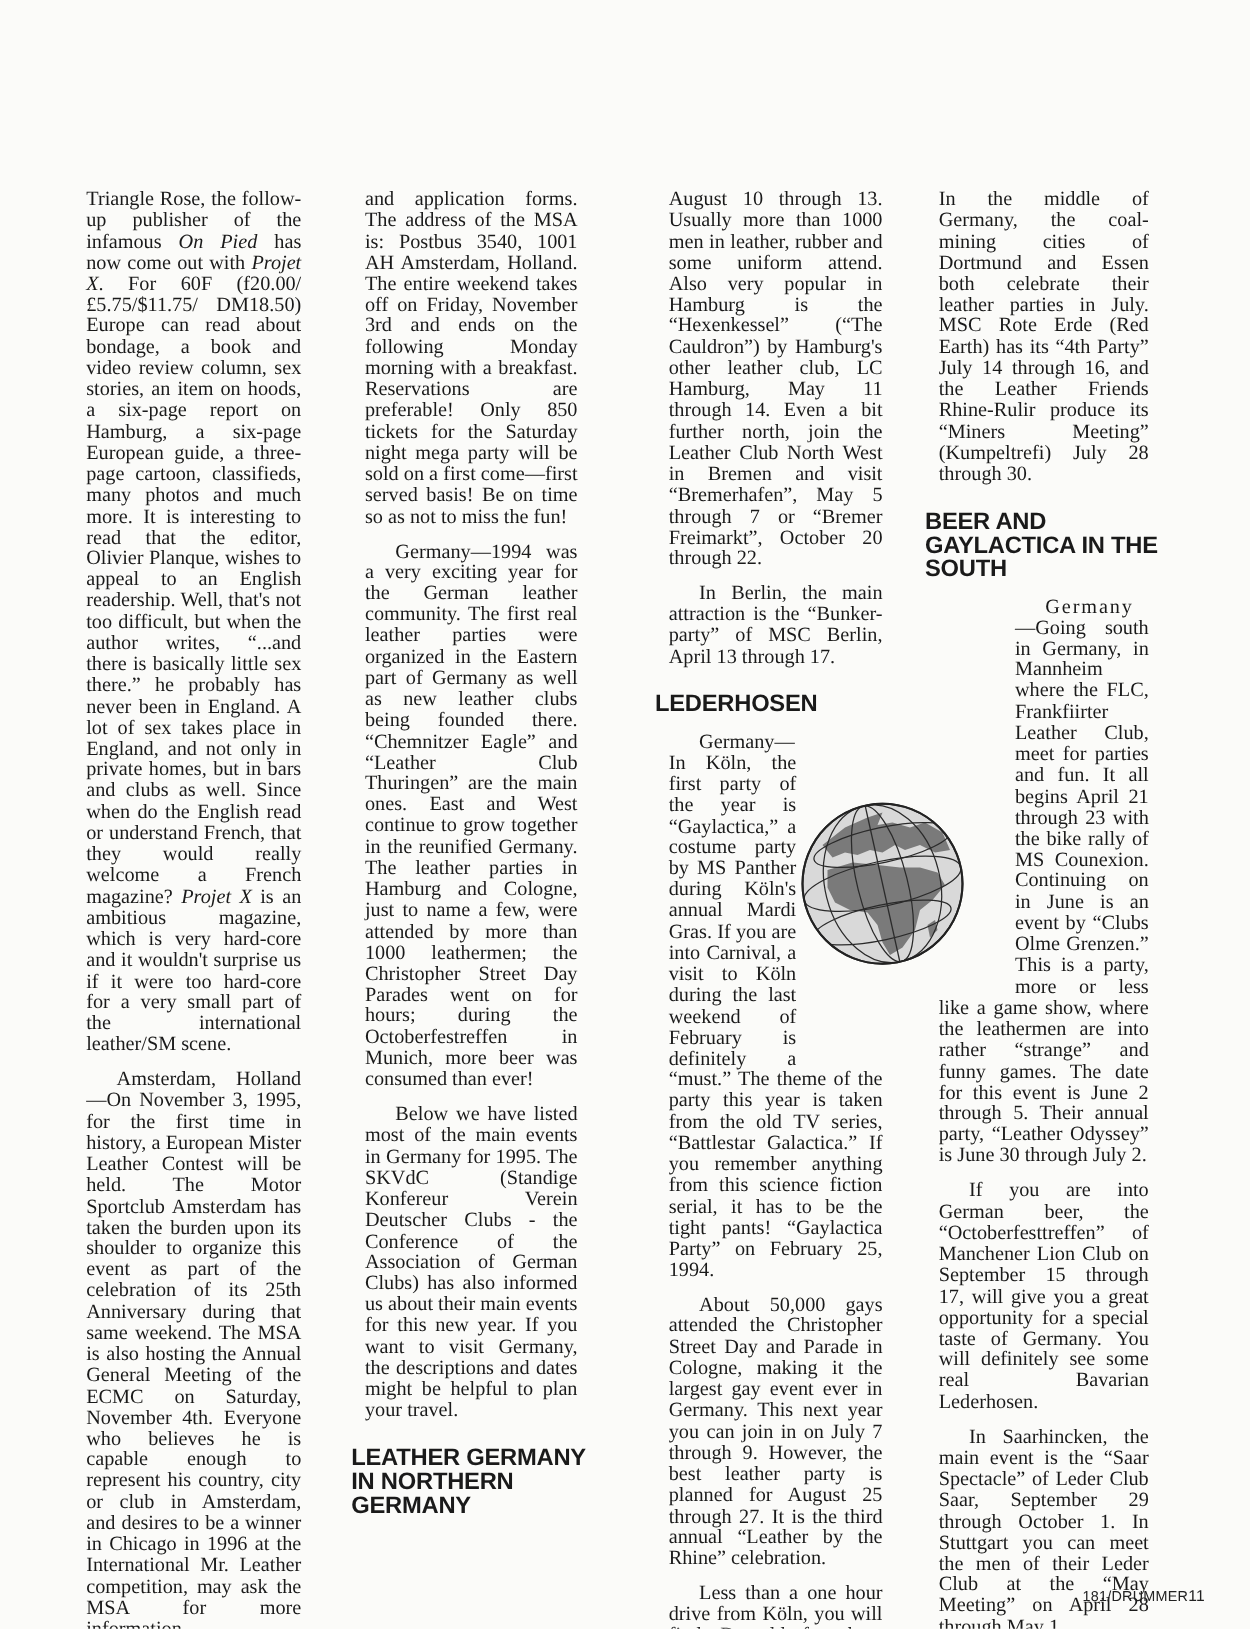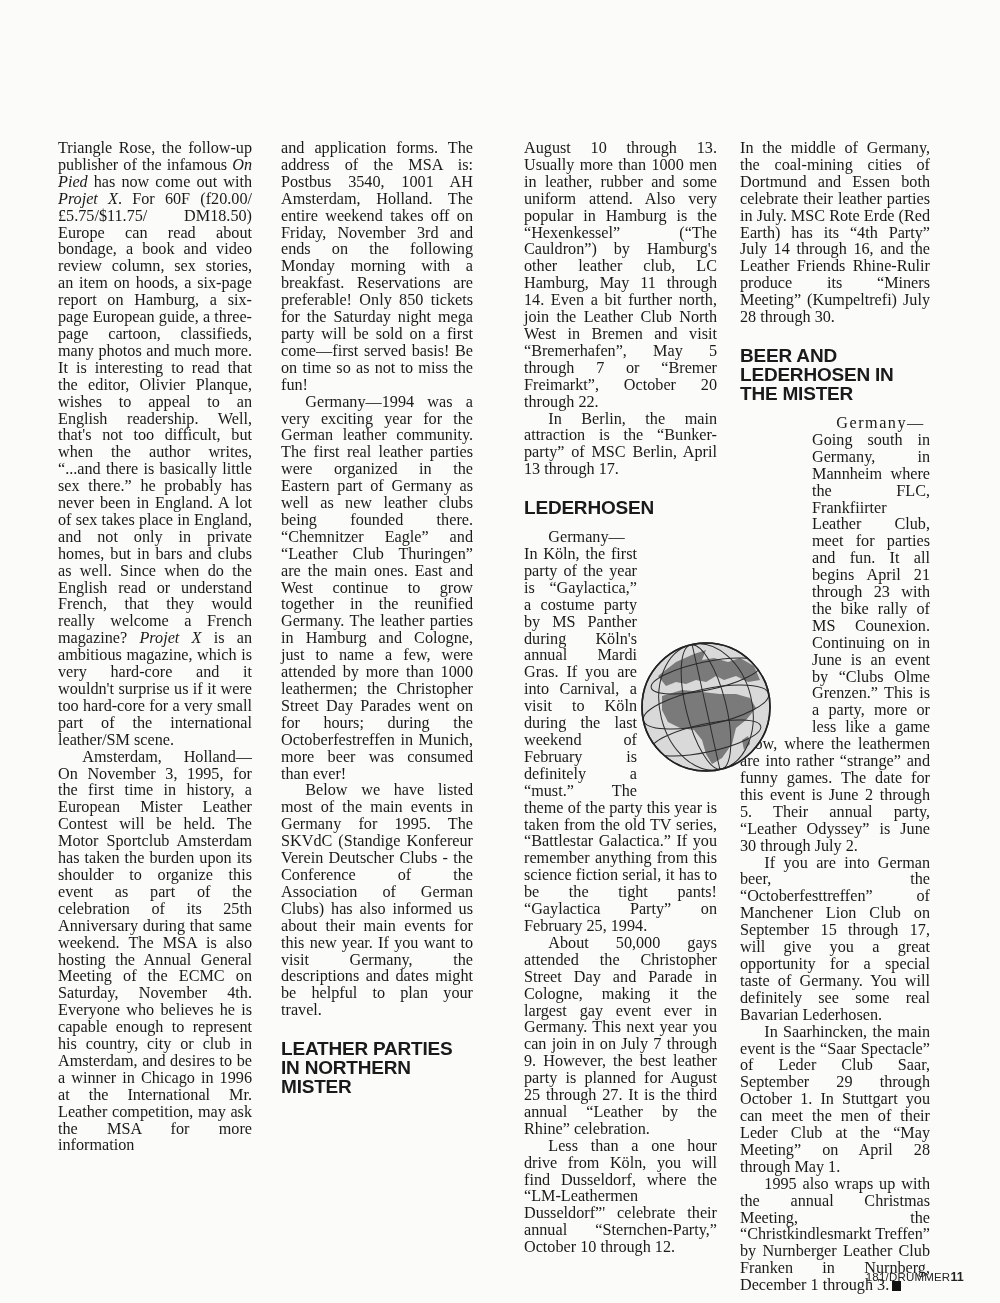--- a/index.html
+++ b/index.html
@@ -14,21 +14,21 @@
     top: 140px;
     font-size: 16.2px;
     line-height: 16.9px;
     text-align: justify;
     hyphens: manual;
   }
   #col1 { left: 58px; width: 194px; }
   #col2 { left: 281px; width: 192px; }
   #col3 { left: 524px; width: 193px; }
   #col4 { left: 740px; width: 190px; }
-  .col p { margin: 0; }
+  .col p { margin: 11px; }
   .col p.indent { text-indent: 1.5em; }
   .col h2 {
     font-family: "Liberation Sans", "DejaVu Sans", sans-serif;
     font-weight: bold;
     font-size: 19px;
     line-height: 19px;
     margin: 20px 0 12px 0;
     text-align: left;
     letter-spacing: -0.2px;
   }
@@ -38,50 +38,50 @@
     position: absolute; left: 636px; top: 636px; width: 140px; height: 142px;
   }
   .float-globe { float: right; width: 80px; height: 186px; }
   .float-globe-left { float: left; width: 72px; height: 150px; margin-top: 0; }
   .end-mark { display: inline-block; width: 9px; height: 10px; background: #111; vertical-align: -1px; margin-left: 3px; }
   #footer {
     position: absolute; right: 36px; top: 1270px;
     font-family: "Liberation Sans", "DejaVu Sans", sans-serif;
     font-size: 11.5px; color: #222; letter-spacing: 0.2px;
   }
-  #footer b { font-size: 12.5px; font-weight: 700; }
+  #footer b { font-size: 12.5px; font-weight: 400; }
 </style>
 </head>
 <body>
 
 <div class="col" id="col1">
   <p><span>Triangle Rose, the follow-up publisher of the infamous </span><em>On Pied</em><span> has now come out with </span><em>Projet X</em><span>. For 60F (f20.00/£5.75/$11.75/ DM18.50) Europe can read about bondage, a book and video review column, sex stories, an item on hoods, a six-page report on Hamburg, a six-page European guide, a three-page cartoon, classifieds, many photos and much more. It is interesting to read that the editor, Olivier Planque, wishes to appeal to an English readership. Well, that's not too difficult, but when the author writes, “...and there is basically little sex there.” he probably has never been in England. A lot of sex takes place in England, and not only in private homes, but in bars and clubs as well. Since when do the English read or understand French, that they would really welcome a French magazine? </span><em>Projet X</em><span> is an ambitious magazine, which is very hard-core and it wouldn't surprise us if it were too hard-core for a very small part of the international leather/SM scene.</span></p>
   <p class="indent"><span class="lead">Amsterdam, Holland</span><span>—On November 3, 1995, for the first time in history, a European Mister Leather Contest will be held. The Motor Sportclub Amsterdam has taken the burden upon its shoulder to organize this event as part of the celebration of its 25th Anniversary during that same weekend. The MSA is also hosting the Annual General Meeting of the ECMC on Saturday, November 4th. Everyone who believes he is capable enough to represent his country, city or club in Amsterdam, and desires to be a winner in Chicago in 1996 at the International Mr. Leather competition, may ask the MSA for more information</span></p>
 </div>
 
 <div class="col" id="col2">
   <p>and application forms. The address of the MSA is: Postbus 3540, 1001 AH Amsterdam, Holland. The entire weekend takes off on Friday, November 3rd and ends on the following Monday morning with a breakfast. Reservations are preferable! Only 850 tickets for the Saturday night mega party will be sold on a first come—first served basis! Be on time so as not to miss the fun!</p>
   <p class="indent"><span class="lead">Germany</span><span>—1994 was a very exciting year for the German leather community. The first real leather parties were organized in the Eastern part of Germany as well as new leather clubs being founded there. “Chemnitzer Eagle” and “Leather Club Thuringen” are the main ones. East and West continue to grow together in the reunified Germany. The leather parties in Hamburg and Cologne, just to name a few, were attended by more than 1000 leathermen; the Christopher Street Day Parades went on for hours; during the Octoberfestreffen in Munich, more beer was consumed than ever!</span></p>
   <p class="indent">Below we have listed most of the main events in Germany for 1995. The SKVdC (Standige Konfereur Verein Deutscher Clubs - the Conference of the Association of German Clubs) has also informed us about their main events for this new year. If you want to visit Germany, the descriptions and dates might be helpful to plan your travel.</p>
-  <h2>LEATHER PARTIES IN NORTHERN MISTER</h2>
+  <h2>LEATHER GERMANY IN NORTHERN GERMANY</h2>
 </div>
 
 <div class="col" id="col3">
   <p>August 10 through 13. Usually more than 1000 men in leather, rubber and some uniform attend. Also very popular in Hamburg is the “Hexenkessel” (“The Cauldron”) by Hamburg's other leather club, LC Hamburg, May 11 through 14. Even a bit further north, join the Leather Club North West in Bremen and visit “Bremerhafen”, May 5 through 7 or “Bremer Freimarkt”, October 20 through 22.</p>
   <p class="indent">In Berlin, the main attraction is the “Bunker-party” of MSC Berlin, April 13 through 17.</p>
   <h2>LEDERHOSEN</h2>
   <div class="float-globe" style="margin-top:84px;"></div>
   <p class="indent"><span class="lead">Germany</span><span>—In Köln, the first party of the year is “Gaylactica,” a costume party by MS Panther during Köln's annual Mardi Gras. If you are into Carnival, a visit to Köln during the last weekend of February is definitely a “must.” The theme of the party this year is taken from the old TV series, “Battlestar Galactica.” If you remember anything from this science fiction serial, it has to be the tight pants! “Gaylactica Party” on February 25, 1994.</span></p>
   <p class="indent">About 50,000 gays attended the Christopher Street Day and Parade in Cologne, making it the largest gay event ever in Germany. This next year you can join in on July 7 through 9. However, the best leather party is planned for August 25 through 27. It is the third annual “Leather by the Rhine” celebration.</p>
   <p class="indent">Less than a one hour drive from Köln, you will find Dusseldorf, where the “LM-Leathermen Dusseldorf”' celebrate their annual “Sternchen-Party,” October 10 through 12.</p>
 </div>
 
 <div class="col" id="col4">
   <p>In the middle of Germany, the coal-mining cities of Dortmund and Essen both celebrate their leather parties in July. MSC Rote Erde (Red Earth) has its “4th Party” July 14 through 16, and the Leather Friends Rhine-Rulir produce its “Miners Meeting” (Kumpeltrefi) July 28 through 30.</p>
-  <h2>BEER AND LEDERHOSEN IN THE MISTER</h2>
+  <h2>BEER AND GAYLACTICA IN THE SOUTH</h2>
   <div class="float-globe-left" style="margin-top:168px;"></div>
   <p class="indent"><span class="lead" style="letter-spacing:1.5px;">Germany</span><span>—Going south in Germany, in Mannheim where the FLC, Frankfiirter Leather Club, meet for parties and fun. It all begins April 21 through 23 with the bike rally of MS Counexion. Continuing on in June is an event by “Clubs Olme Grenzen.” This is a party, more or less like a game show, where the leathermen are into rather “strange” and funny games. The date for this event is June 2 through 5. Their annual party, “Leather Odyssey” is June 30 through July 2.</span></p>
   <p class="indent">If you are into German beer, the “Octoberfesttreffen” of Manchener Lion Club on September 15 through 17, will give you a great opportunity for a special taste of Germany. You will definitely see some real Bavarian Lederhosen.</p>
   <p class="indent">In Saarhincken, the main event is the “Saar Spectacle” of Leder Club Saar, September 29 through October 1. In Stuttgart you can meet the men of their Leder Club at the “May Meeting” on April 28 through May 1.</p>
   <p class="indent"><span>1995 also wraps up with the annual Christmas Meeting, the “Christkindlesmarkt Treffen” by Nurnberger Leather Club Franken in Nurnberg, December 1 through 3.</span><span class="end-mark"></span></p>
 </div>
 
 <div class="globe-wrap">
   <svg width="140" height="142" viewBox="0 0 140 142">
     <defs>

